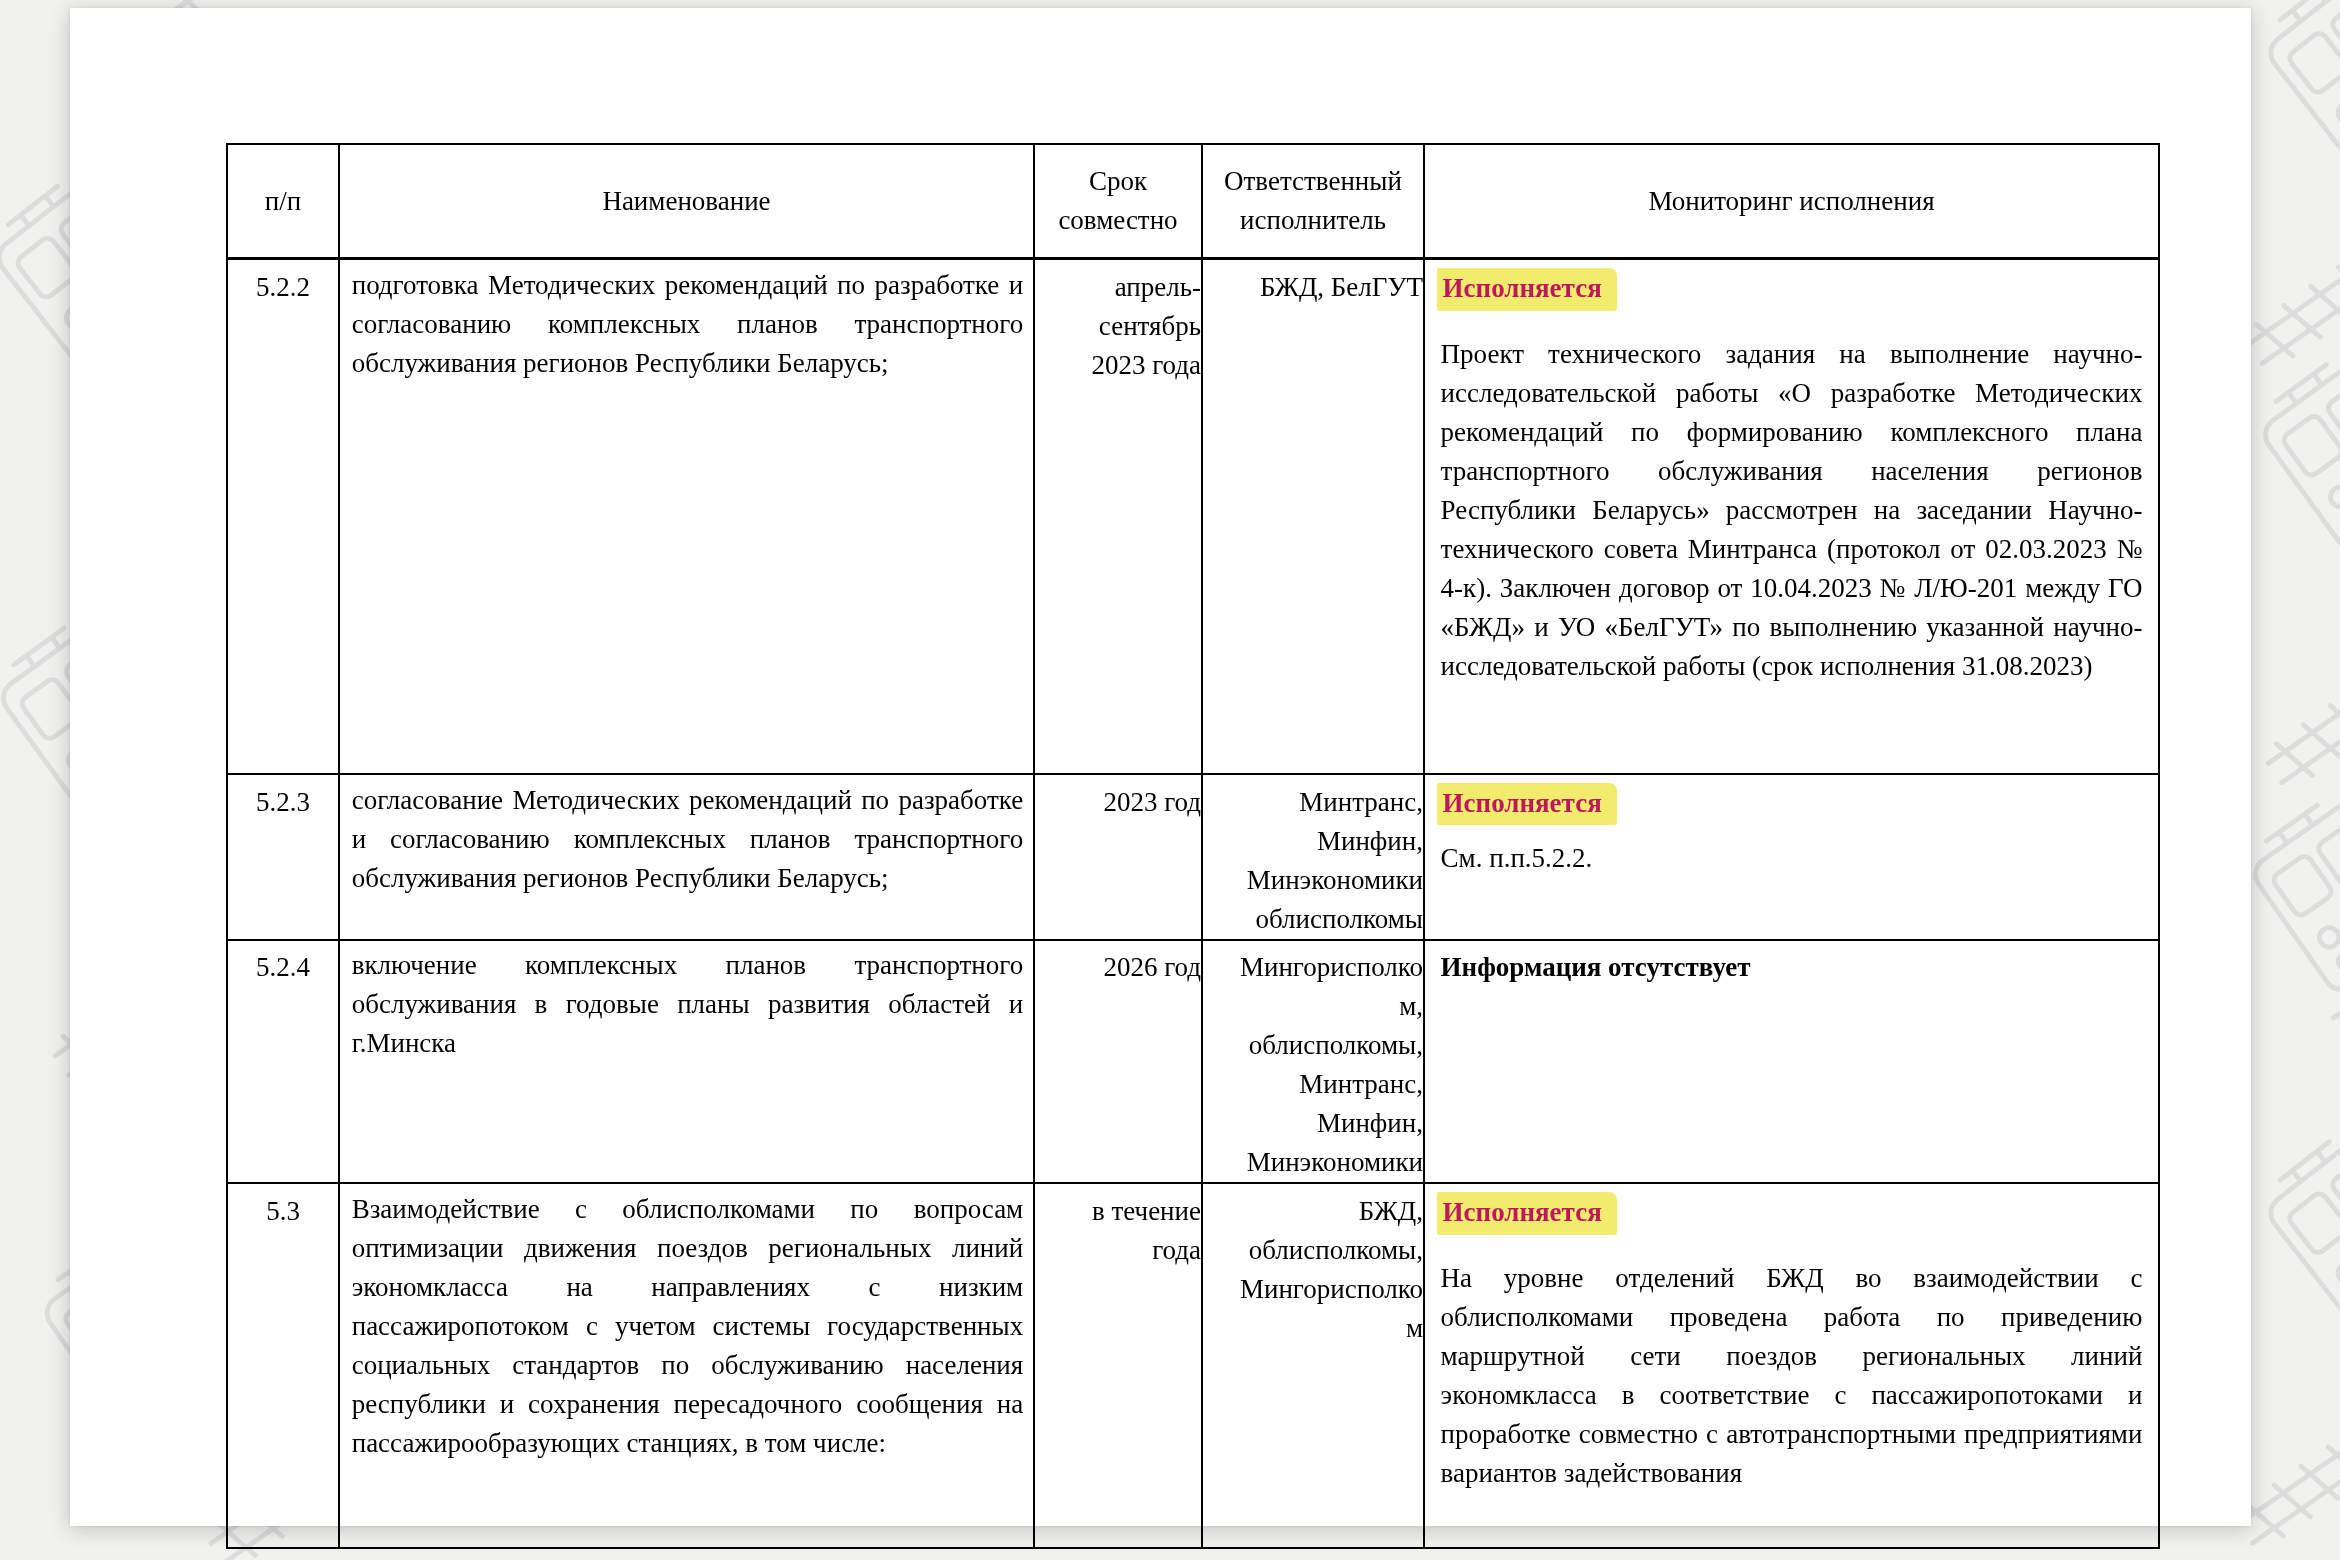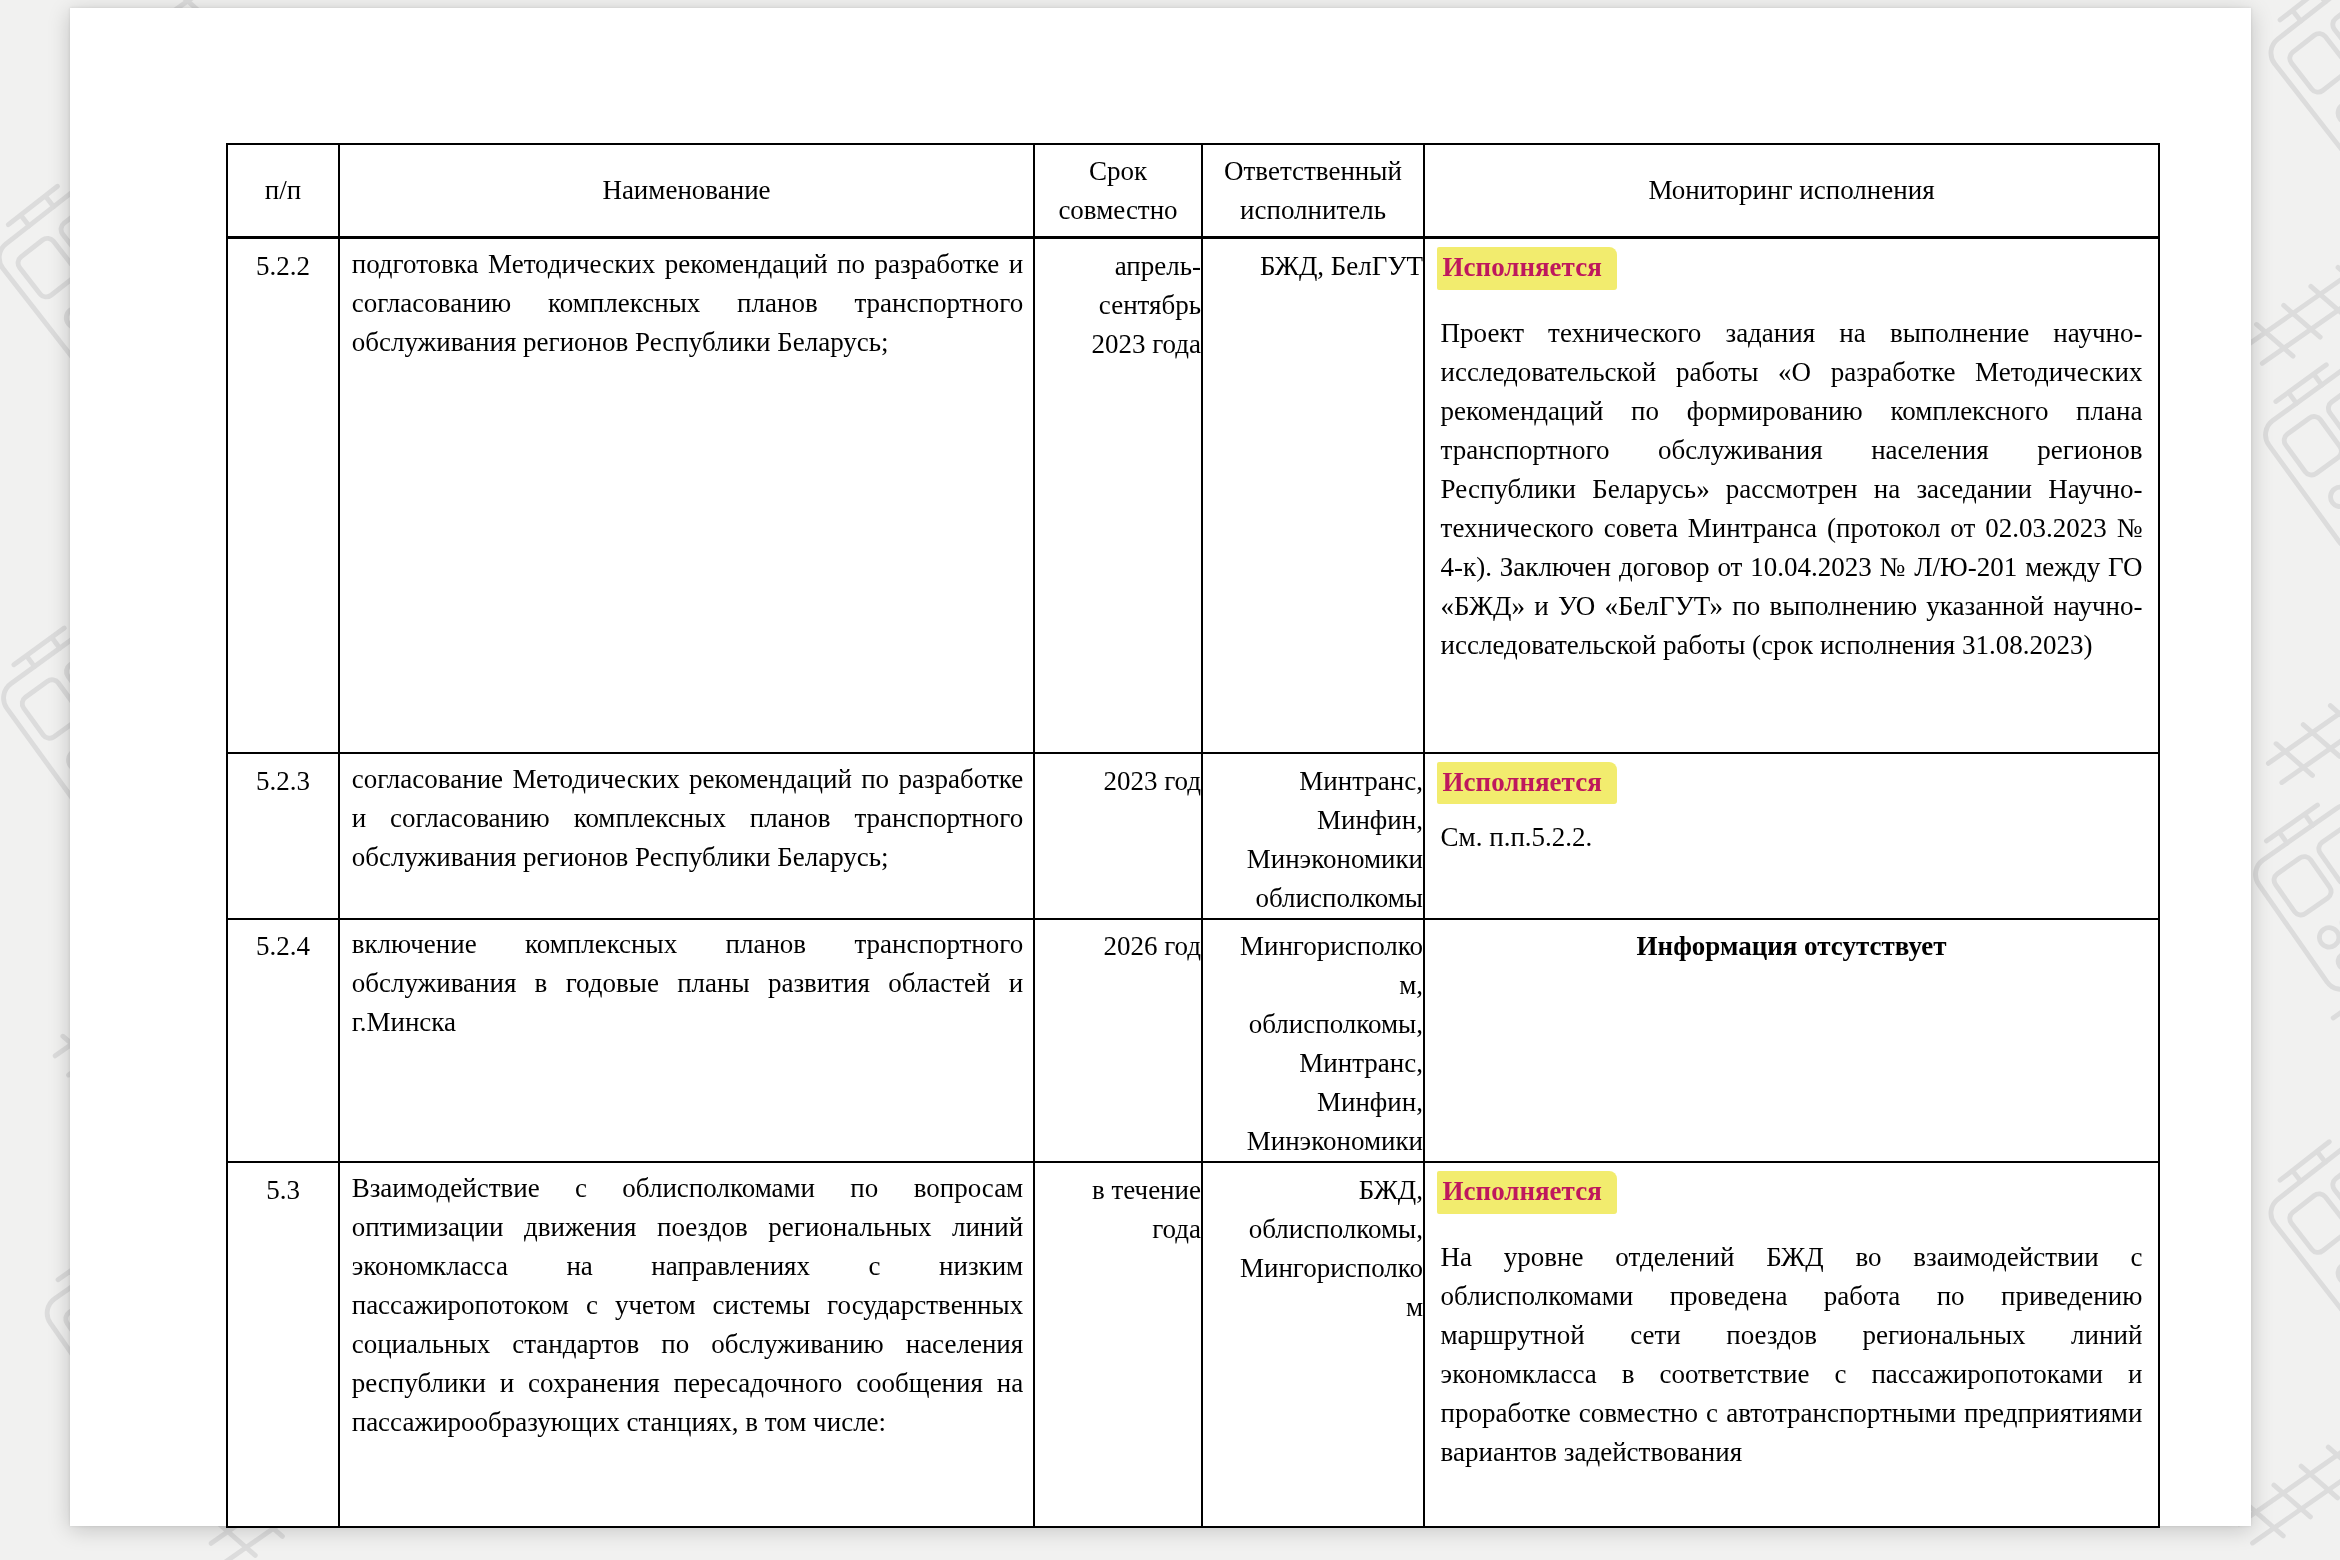--- a/index.html
+++ b/index.html
@@ -56,21 +56,21 @@
   .status-hl {
     display:inline-block;
     font-weight:bold;
     color:#be185d;
     background:#f2ec6e;
     padding:1px 15.6px 2.9px 5.9px;
     border-radius:2px 7.8px 2.9px 2px;
     margin-left:-3.9px;
   }
   .mon-par { margin-top:24px; }
-  .mon-bold { font-weight:bold; text-align:center; }
+  .mon-bold { font-weight:bold; text-align:left; }
   .see-ref { margin-top:13.7px; text-align:left; }
 </style>
 </head>
 <body>
 
 <div class="bg-pattern">
   <svg width="2341" height="1560" viewBox="0 0 2400 1600">
     <defs>
       <g id="tram" fill="none" stroke="#dcdcdc" stroke-width="5" stroke-linecap="round" stroke-linejoin="round">
         <rect x="10" y="22" width="128" height="158" rx="18"></rect>
@@ -111,21 +111,21 @@
   <table class="doc-table">
     <colgroup>
       <col style="width:112px">
       <col style="width:695px">
       <col style="width:168px">
       <col style="width:222px">
       <col style="width:735px">
     </colgroup>
 
     <tbody>
-        <tr class="hdr" style="height:94px">
+        <tr class="hdr" style="height:115px">
       <td>п/п</td>
       <td>Наименование</td>
       <td>Срок
 совместно</td>
       <td>Ответственный
 исполнитель</td>
       <td>Мониторинг исполнения</td>
     </tr>
 
     <tr style="height:515px">

